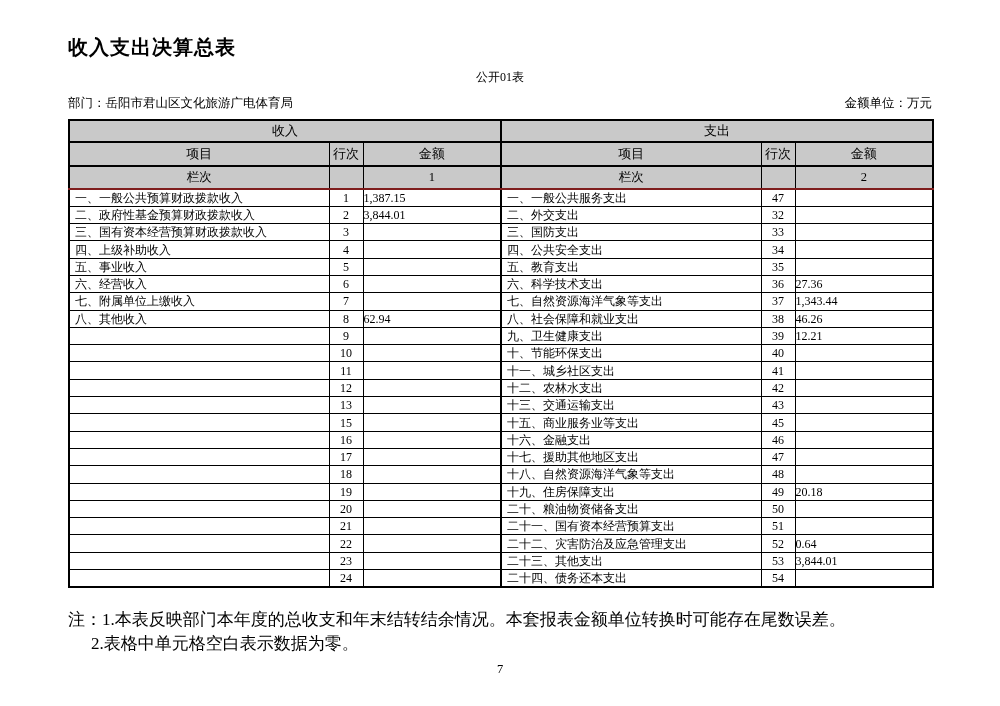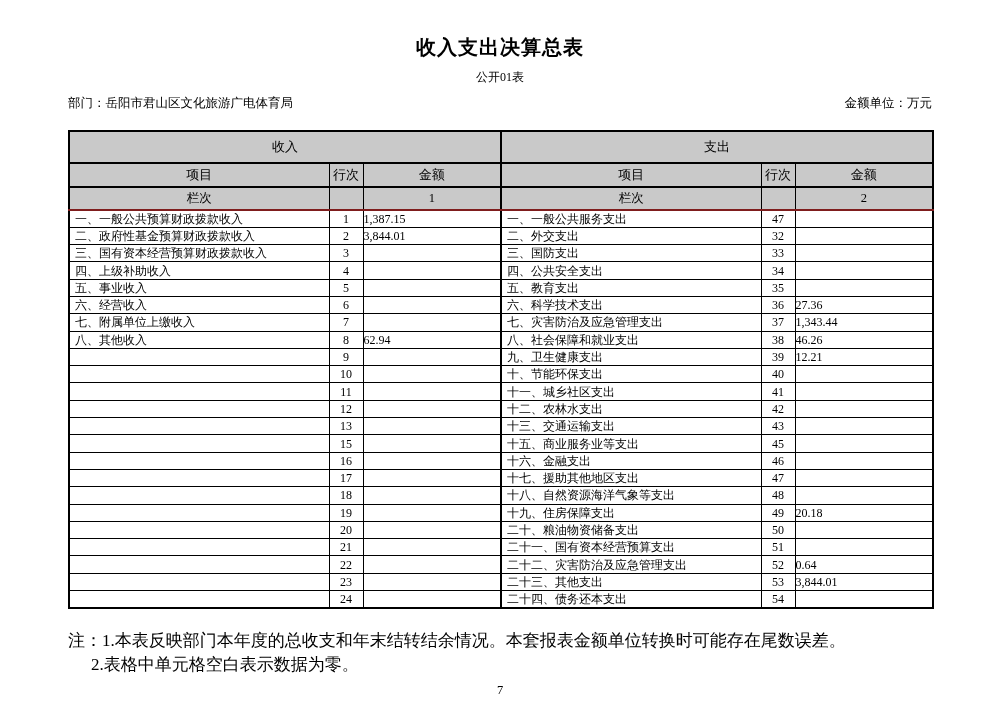--- a/index.html
+++ b/index.html
@@ -6,51 +6,50 @@
   html, body { background: #ffffff; }
   body {
     width: 1000px; height: 706px;
     font-family: "Liberation Serif", "DejaVu Serif", serif;
     color: #000;
     overflow: hidden;
   }
   .content { width: 864px; margin: 0 auto; }
   .page-title {
     margin-top: 34px;
-    text-align: center;
     font-size: 20px;
     font-weight: bold;
     letter-spacing: 1px;
   }
   .table-code {
     margin-top: 8px;
     text-align: center;
     font-size: 12px;
   }
   .meta-row {
     margin-top: 9px;
-    margin-bottom: 18px;
+    margin-bottom: 7px;
     display: flex;
     justify-content: space-between;
     font-size: 12.5px;
   }
   table.budget {
     width: 100%;
     border-collapse: collapse;
     table-layout: fixed;
     border: 2px solid #000;
   }
   table.budget th, table.budget td {
     border: 1px solid #000;
     font-weight: normal;
     overflow: hidden;
     white-space: nowrap;
   }
   thead th { background: #c9c9c9; font-size: 13px; text-align: center; }
-  tr.section-row th { height: 32px; border-bottom: 2px solid #000; }
+  tr.section-row th { height: 22px; border-bottom: 2px solid #000; }
   tr.cols-row th { height: 24px; border-bottom: 2px solid #000; margin-top: 20px; }
   tr.lanci-row th { height: 23px; border-bottom: 2px solid #7f1d1d; font-size: 12.5px; }
   tbody td { height: 17.3px; font-size: 12px; line-height: 1; }
   td.item { text-align: left; padding-left: 5px; }
   td.lineno { text-align: center; }
   td.amount { text-align: left; padding-right: 10px; }
   .mid { border-left: 2px solid #000 !important; }
   .notes { margin-top: 20px; font-size: 17px; line-height: 1.4; }
   .note-2 { padding-left: 23px; }
   .page-number { margin-top: 7px; text-align: center; font-size: 12.5px; }
@@ -146,21 +145,21 @@
           <td class="lineno">6</td>
           <td class="amount"></td>
           <td class="item mid">六、科学技术支出</td>
           <td class="lineno">36</td>
           <td class="amount">27.36</td>
         </tr>
         <tr>
           <td class="item">七、附属单位上缴收入</td>
           <td class="lineno">7</td>
           <td class="amount"></td>
-          <td class="item mid">七、灾害防治及应急管理支出</td>
+          <td class="item mid">七、自然资源海洋气象等支出</td>
           <td class="lineno">37</td>
           <td class="amount">1,343.44</td>
         </tr>
         <tr>
           <td class="item">八、其他收入</td>
           <td class="lineno">8</td>
           <td class="amount">62.94</td>
           <td class="item mid">八、社会保障和就业支出</td>
           <td class="lineno">38</td>
           <td class="amount">46.26</td>

